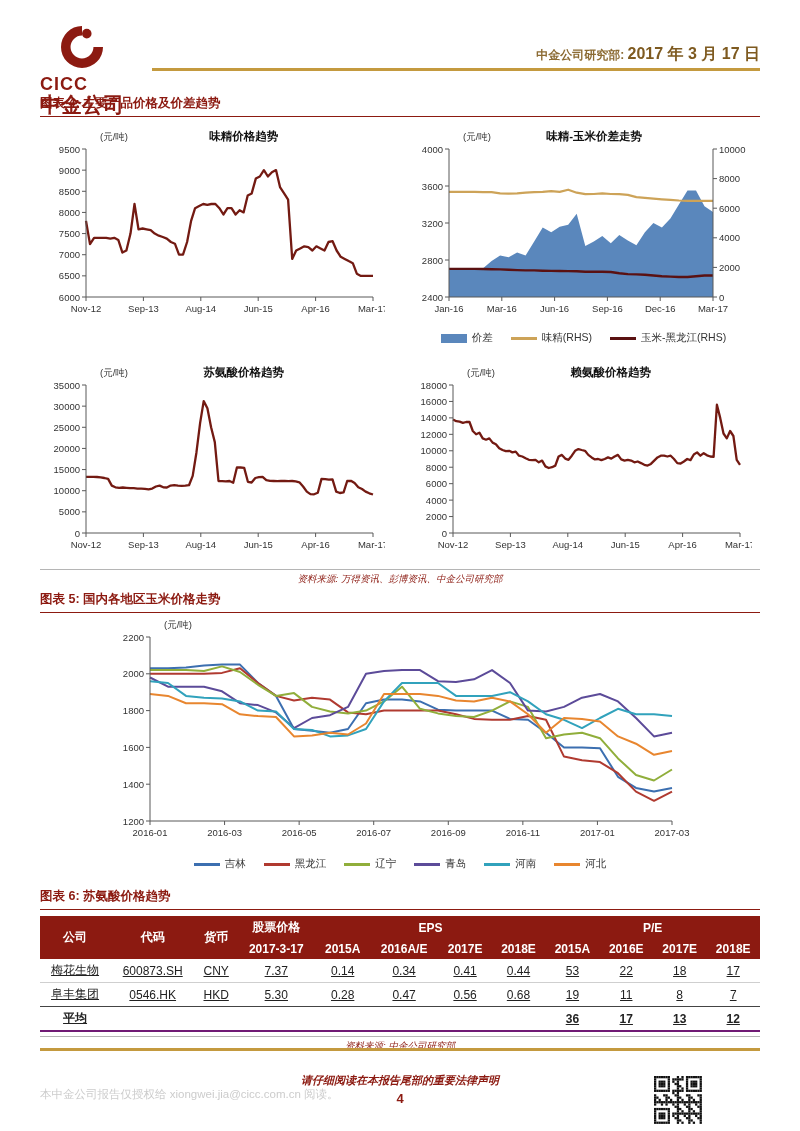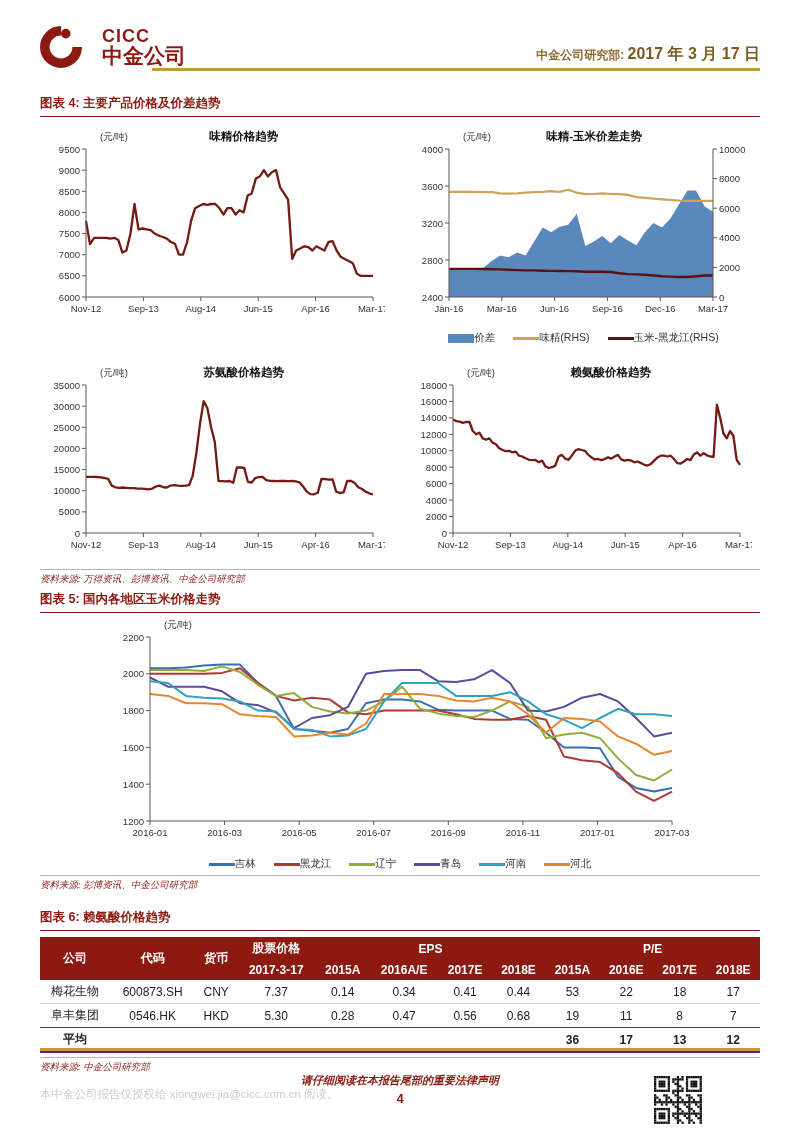--- a/index.html
+++ b/index.html
@@ -1,47 +1,47 @@
 <!DOCTYPE html>
 <html><head>
 <meta charset="utf-8">
 <style>
   html,body{margin:0;padding:0;background:#ffffff;}
   .page{position:relative;width:800px;height:1131px;background:#fff;overflow:hidden;
         font-family:"Liberation Sans","DejaVu Sans",sans-serif;color:#222;}
   
   .hdr{position:relative;height:90px;}
-  .logo{position:absolute;left:40px;top:26px;display:flex;align-items:center;gap:20px;}
+  .logo{position:absolute;left:40px;top:26px;display:flex;align-items:center;gap:7px;flex-direction:column;}
   .logo-txt{display:flex;flex-direction:column;line-height:1.05;}
   .logo-en{font-weight:bold;font-size:18px;letter-spacing:1px;color:#8C1A11;}
   .logo-cn{font-weight:bold;font-size:21px;color:#8C1A11;}
   .hdr-right{position:absolute;right:40px;top:44px;font-size:12px;color:#8C6B33;font-weight:bold;}
   .hdr-right .date{font-size:16px;color:#7E5A20;}
   .gold-rule{position:absolute;left:152px;right:40px;top:68px;height:3px;background:#C49A3F;}
   
   .content{padding:0 40px;}
   .fig-cap{color:#8C1A11;font-weight:bold;font-size:12.5px;
            padding:3px 0 4px;border-bottom:1px solid #8C1A11;margin-top:2px;}
   .source{color:#8C1A11;font-style:italic;font-size:9.5px;border-top:1px solid #b5b5b5;
-          padding-top:3px;margin-top:4px;}
+          padding-top:3px;margin-top:4px;text-align:center;}
   
   .charts4{display:grid;grid-template-columns:1fr 1fr;column-gap:14px;row-gap:16px;
            margin-top:8px;}
   .chartbox{position:relative;}
   svg text{font-family:"Liberation Sans","DejaVu Sans",sans-serif;}
   .legend{display:flex;justify-content:center;gap:18px;align-items:center;margin-top:2px;}
-  .legend .item{display:flex;align-items:center;font-size:10.5px;color:#333;justify-content:space-between;}
+  .legend .item{display:flex;align-items:center;gap:5px;font-size:10.5px;color:#333;justify-content:space-between;}
   .legend .sw-rect{width:26px;height:9px;display:inline-block;}
   .legend .sw-line{width:26px;height:3px;display:inline-block;}
   .fig5-wrap{display:flex;flex-direction:column;align-items:center;margin-top:4px;}
   
   .val-table{width:100%;border-collapse:collapse;font-size:12px;margin-top:6px;}
   .val-table th{background:#8C1A11;color:#fff;font-weight:bold;padding:3px 4px;text-align:center;}
   .val-table td{text-align:center;padding:3px 4px;color:#222;}
-  .val-table tbody tr td{border-bottom:1px solid #cfcfcf;}
+  .val-table tbody tr td{border-bottom:1px solid #cfcfcf;text-decoration:underline;}
   .val-table tbody tr.last-co td{border-bottom:1.5px solid #444;}
   .val-table tbody tr.avg td{border-bottom:2px solid #701a75;font-weight:bold;}
   
   .footer{position:absolute;left:0;right:0;top:1048px;}
   .foot-rule{margin:0 40px;height:3px;background:#C49A3F;}
   .legal{text-align:center;color:#8C1A11;font-style:italic;font-weight:bold;font-size:11px;margin-top:22px;}
   .pageno{text-align:center;color:#8C1A11;font-weight:bold;font-size:13px;margin-top:3px;}
   .watermark{position:absolute;left:40px;top:39px;color:#cccccc;font-size:11.5px;}
   .qr{position:absolute;right:98px;top:28px;}
 </style>
@@ -311,23 +311,22 @@
           <span class="item">
             <span class="sw-line" style="background: rgb(49, 162, 188);"></span>
             <span>河南</span>
           </span>
           <span class="item">
             <span class="sw-line" style="background: rgb(232, 134, 47);"></span>
             <span>河北</span>
           </span>
         </div>
     </div>
-    <div class="source">资料来源: 彭博资讯、中金公司研究部</div>
-
-    <div class="fig-cap" style="margin-top:14px;">图表 6: 赖氨酸价格趋势</div>
+
+    <div class="fig-cap" style="margin-top:14px;">图表 6: 苏氨酸价格趋势</div>
     <table class="val-table">
       <thead>
         <tr>
           <th rowspan="2">公司</th>
           <th rowspan="2">代码</th>
           <th rowspan="2">货币</th>
           <th>股票价格</th>
           <th colspan="4">EPS</th>
           <th colspan="4">P/E</th>
         </tr>

